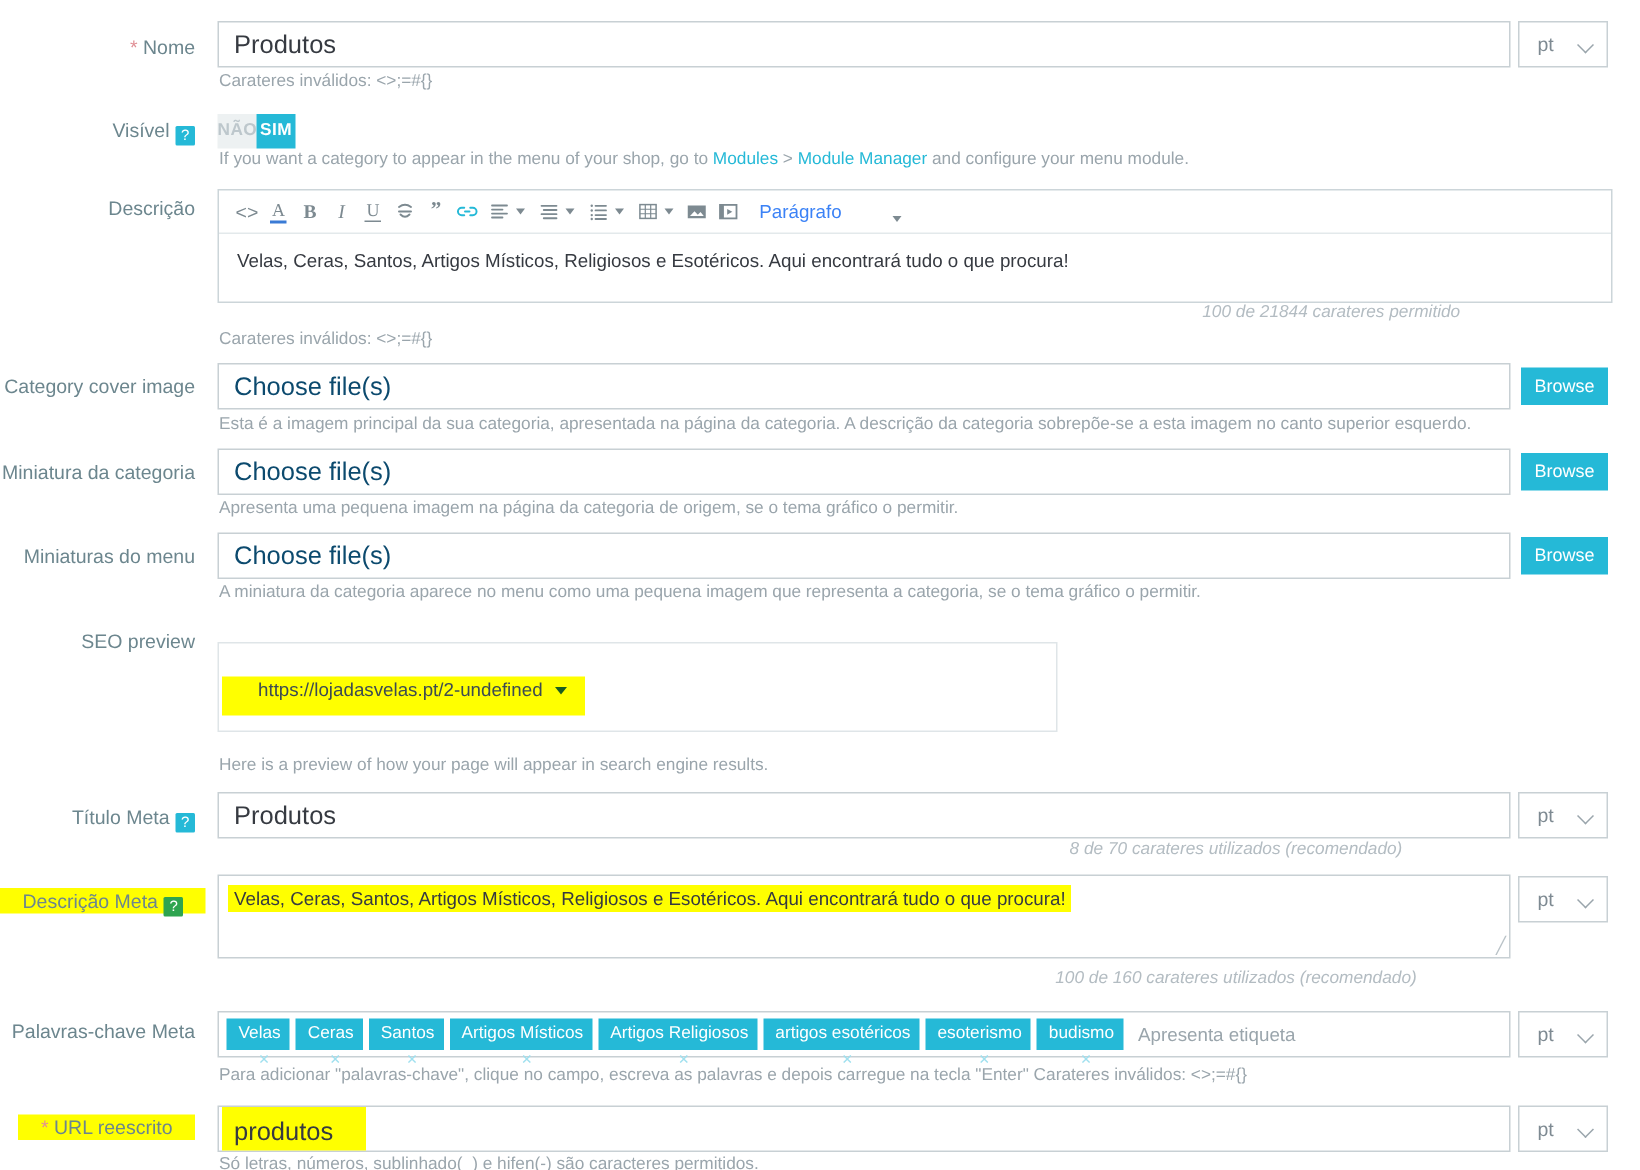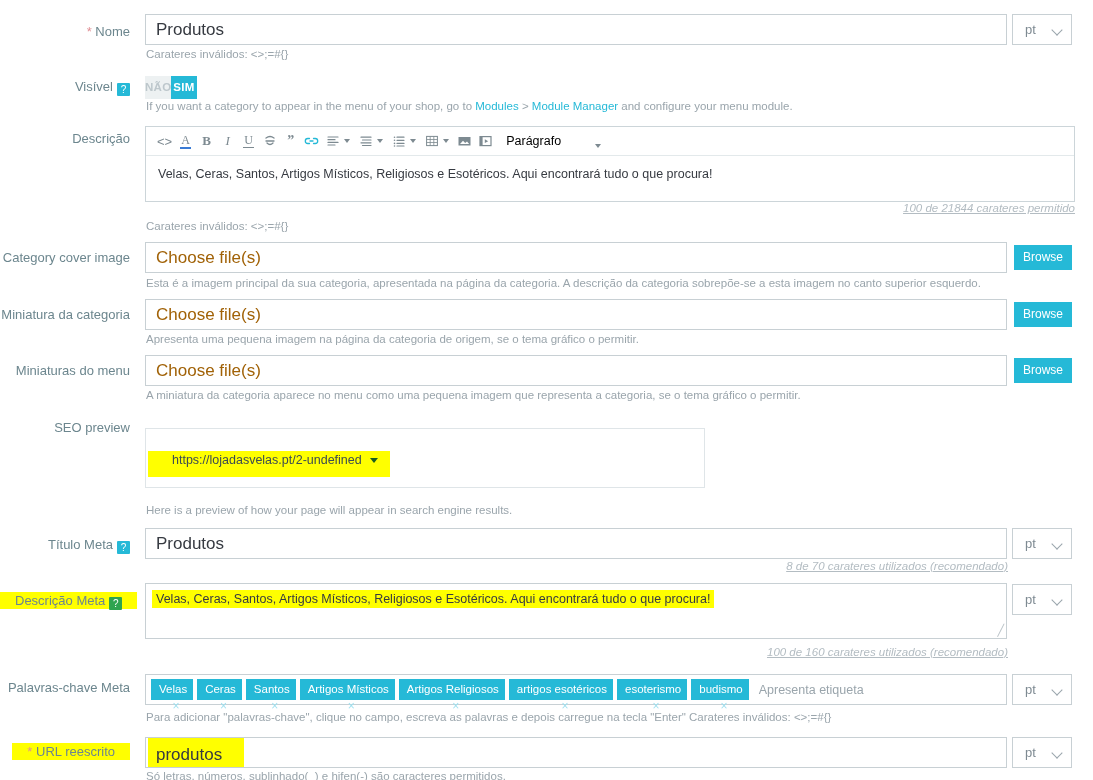--- a/index.html
+++ b/index.html
@@ -35,21 +35,21 @@
   .field {
     position: absolute; left: 145px;
     border: 1px solid #c8d0d4;
     background: #fff;
     height: 31px;
     font-size: 17px; color: #363a41;
     line-height: 29px;
     padding: 0 10px;
     white-space: nowrap; overflow: hidden;
   }
-  .field.ph { color: #a16207; }
+  .field.ph { color: #0c4a6e; }
 
   .langsel {
     position: absolute;
     width: 60px; height: 31px;
     border: 1px solid #c8d0d4;
     background: #fff;
     font-size: 13px; color: #7e8a92;
     line-height: 29px;
     padding-left: 12px;
   }
@@ -66,23 +66,22 @@
     font-size: 11.5px; color: #9aa5ac;
     line-height: 14px;
     white-space: nowrap;
   }
   .hint a { color: #25b9d7; text-decoration: none; }
 
   .counter {
     position: absolute;
     font-size: 11.5px; color: #b3bcc2;
     font-style: italic;
-    text-align: right;
+    text-align: center;
     white-space: nowrap;
-    text-decoration: underline;
   }
 
   
   .toggle { position: absolute; left: 145px; top: 76px; height: 23px; display: flex; }
   .toggle .opt {
     width: 26px; height: 23px; line-height: 23px; text-align: center;
     font-size: 11.5px; font-weight: bold; letter-spacing: .3px;
   }
   .toggle .off { background: #edf1f2; color: #bdc7cc; }
   .toggle .on  { background: #25b9d7; color: #ffffff; }
@@ -94,21 +93,21 @@
     height: 26px; min-width: 21px; padding: 0 3px;
     display: flex; align-items: center; justify-content: center;
     font-size: 13px; color: #7d8a91;
   }
   .tb svg { display: block; }
   .tb.blue { color: #25b9d7; }
   .caret {
     width: 0; height: 0; border-left: 3.5px solid transparent; border-right: 3.5px solid transparent;
     border-top: 4px solid #7d8a91; margin: 0 5px 0 1px;
   }
-  .para { font-size: 12.5px; color: #000000; margin-left: 10px; display: flex; align-items: flex-end; gap: 28px; }
+  .para { font-size: 12.5px; color: #3b82f6; margin-left: 10px; display: flex; align-items: flex-end; gap: 28px; }
   .ebody { height: 45px; padding: 11px 12px 0 12px; font-size: 12.5px; color: #363a41; }
 
   
   .seobox { position: absolute; left: 145px; top: 428px; width: 560px; height: 60px; border: 1px solid #dfe5e8; background: #fff; }
   .seourl {
     position: absolute; left: 148px; top: 451px;
     background: #ffff00; padding: 2px 28px 10px 24px;
     font-size: 12.5px; color: #3c4b52;
   }
   .seourl .tri {

